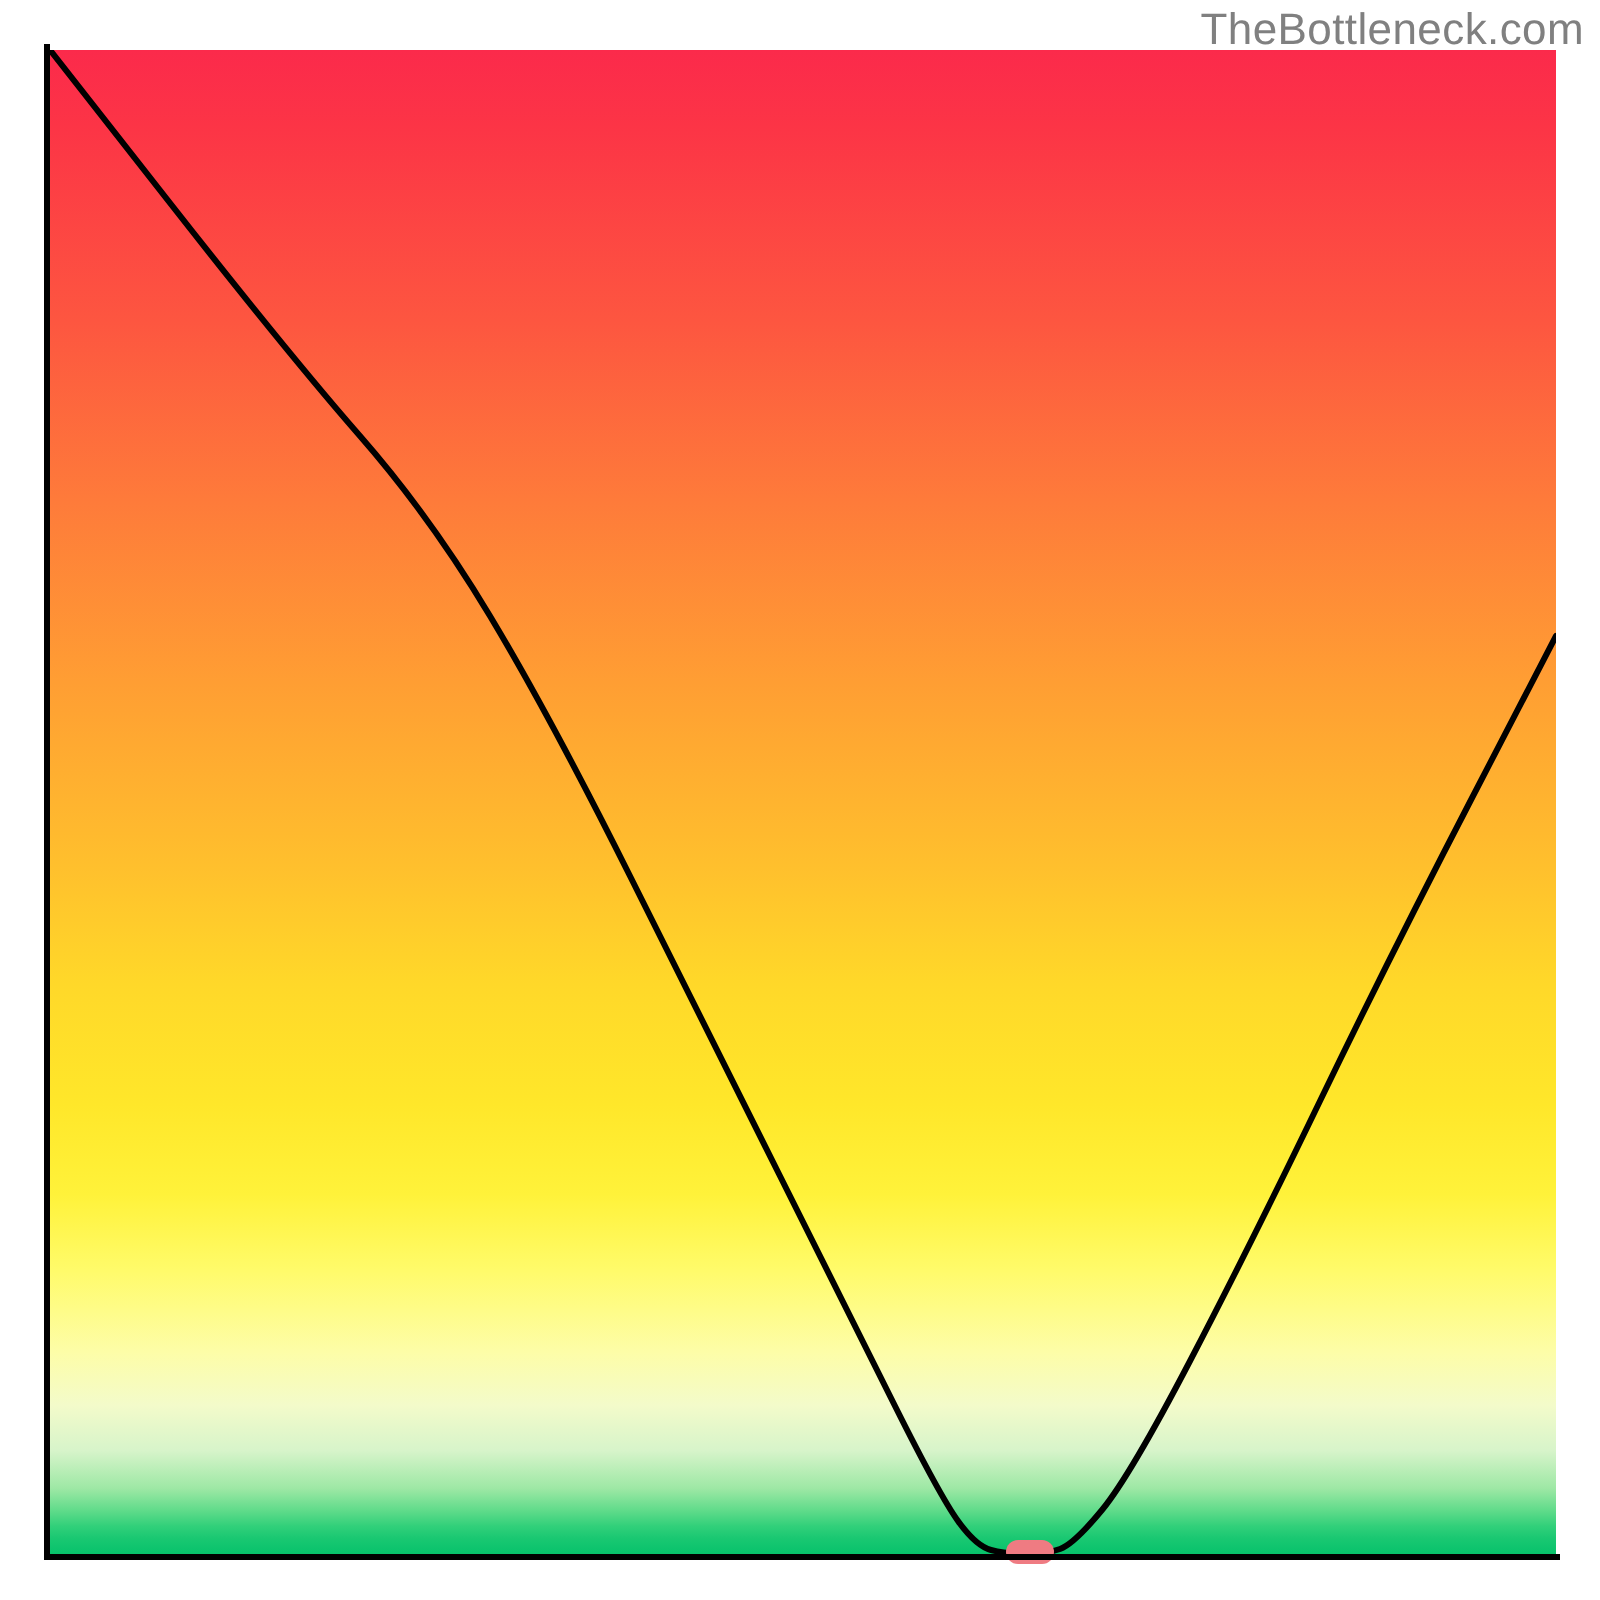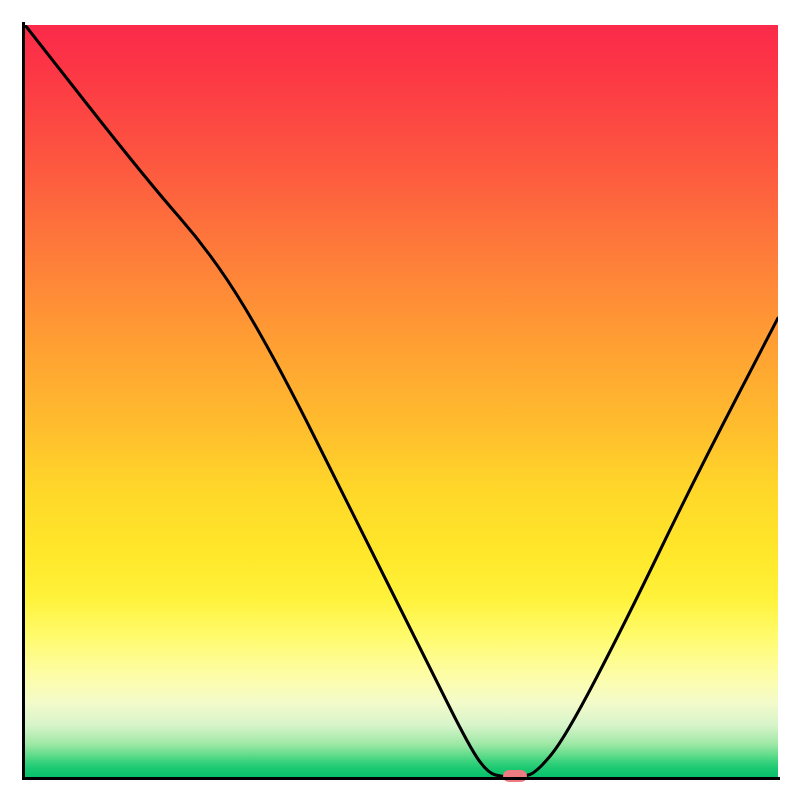--- a/index.html
+++ b/index.html
@@ -89,20 +89,21 @@
     background: #ef7b82;
     z-index: 6;
     transform: translate(-50%, -50%);
   }
 </style>
 </head>
 <body>
 
 <div class="canvas">
 
+  <div class="watermark">TheBottleneck.com</div>
 
   <div class="gradient-area"></div>
 
   <div class="border-left"></div>
   <div class="border-bottom"></div>
 
   <svg class="curve" viewBox="0 0 753 753" preserveAspectRatio="none">
     <path id="curve-path" fill="none" stroke-width="3" stroke-linecap="round" stroke="#000000" d="M 0 0 Q 0 0 60 76.5 Q 120 153 155 193 Q 190 233 220 283 Q 250 333 290 413 Q 330 493 365 563 Q 400 633 422.5 678 Q 445 723 454 735.5 Q 463 748 470.5 750 Q 478 752 488 752 Q 498 752 505 749.5 Q 512 747 526 730 Q 540 713 570 655.5 Q 600 598 635 525.5 Q 670 453 711.5 373 T 753 293"></path>
   </svg>
 

